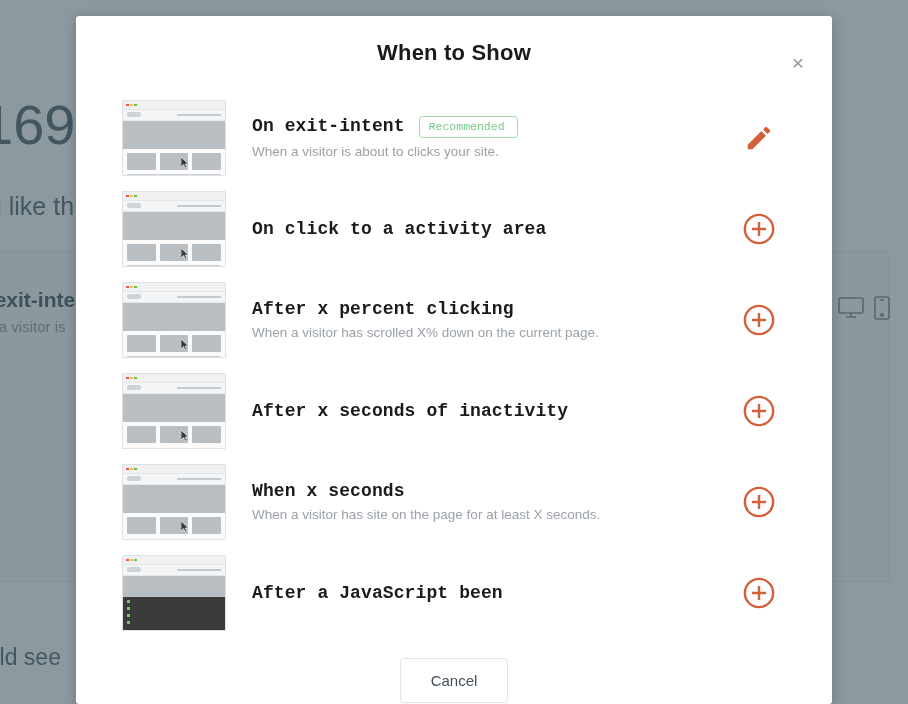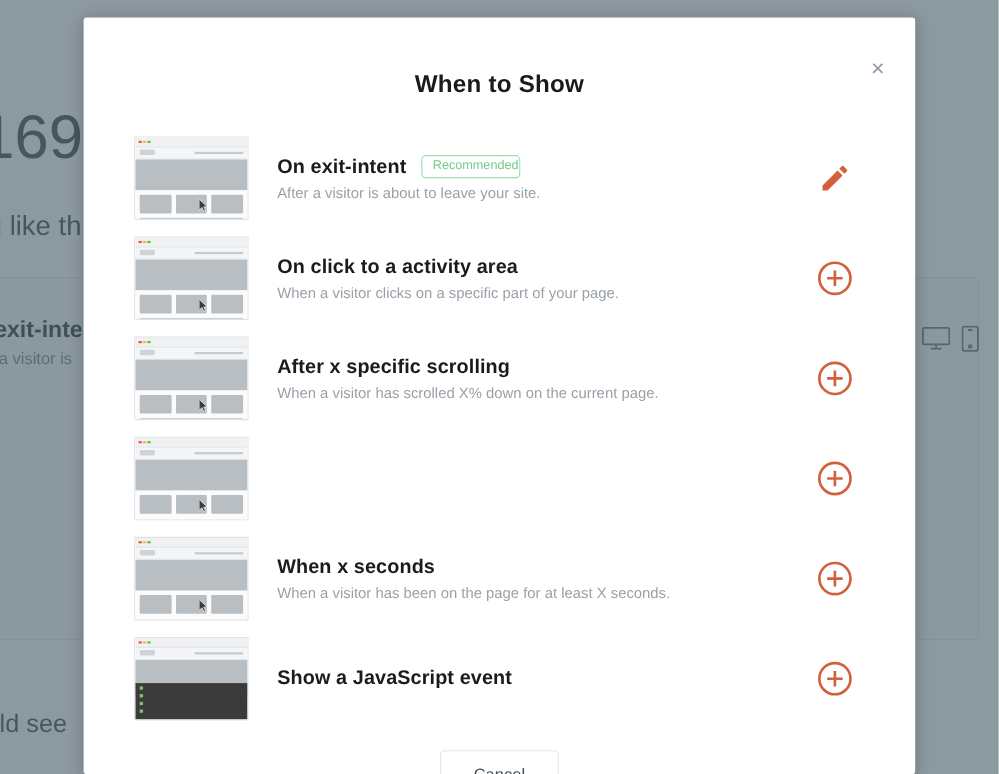--- a/index.html
+++ b/index.html
@@ -101,21 +101,21 @@
     background: #ffffff;
     border-radius: 3px;
     box-shadow: 0 2px 14px rgba(0,0,0,0.22);
     overflow: hidden;
   }
   .modal-title {
     text-align: center;
     font-size: 22px;
     font-weight: bold;
     color: #1a1a1a;
-    padding-top: 48px;
+    padding-top: 24px;
     letter-spacing: 0.2px;
   }
   .close-btn {
     position: absolute;
     right: 16px;
     top: 28px;
     width: 36px;
     height: 36px;
     display: flex;
     align-items: center;
@@ -245,32 +245,33 @@
   }
 
   .opt-text {
     flex: 1 1 auto;
     padding-left: 26px;
   }
   .opt-head {
     display: flex;
     align-items: flex-start;
     gap: 14px;
+    font-family: Liberation Mono, monospace;
   }
   .opt-title {
     font-size: 18px;
     font-weight: bold;
     color: #1b1b1b;
     letter-spacing: 0.1px;
   }
   .badge {
     border: 1px solid #9fdcac;
     color: #76c98a;
     font-size: 11.5px;
-    padding: 3px 1px 4px 9px;
+    padding: 3px 12px 4px 9px;
     border-radius: 4px;
     background: #ffffff;
     white-space: nowrap;
   }
   .opt-desc {
     font-size: 13.5px;
     color: #9aa1a8;
     margin-top: 6px;
   }
   .opt-action {
@@ -364,21 +365,21 @@
         </div>
         <svg class="cursor" viewBox="0 0 9 12">
           <path d="M0 0 L0 10 L2.6 7.6 L4.2 11 L5.8 10.3 L4.2 7 L7.4 7 Z" fill="#3b3b3b" stroke="#ffffff" stroke-width="0.6"></path>
         </svg>
       </div>
       <div class="opt-text">
         <div class="opt-head">
           <div class="opt-title">On exit-intent</div>
           <div class="badge">Recommended</div>
         </div>
-        <div class="opt-desc">After a visitor is about to leave your site.</div>
+        <div class="opt-desc">When a visitor is about to clicks your site.</div>
       </div>
       <div class="opt-action">
         <span>
           <svg width="30" height="30" viewBox="0 0 24 24" fill="#d2603c">
             <path d="M3 17.3 L3 21 L6.7 21 L17.6 10.1 L13.9 6.4 Z M20.7 7 a1 1 0 0 0 0-1.4 l-2.3-2.3 a1 1 0 0 0-1.4 0 L15.2 5.1 L18.9 8.8 Z"></path>
           </svg>
         </span>
       </div>
     </div>
 
@@ -407,21 +408,20 @@
             </div>
         </div>
         <svg class="cursor" viewBox="0 0 9 12">
           <path d="M0 0 L0 10 L2.6 7.6 L4.2 11 L5.8 10.3 L4.2 7 L7.4 7 Z" fill="#3b3b3b" stroke="#ffffff" stroke-width="0.6"></path>
         </svg>
       </div>
       <div class="opt-text">
         <div class="opt-head">
           <div class="opt-title">On click to a activity area</div>
         </div>
-        <div class="opt-desc">When a visitor clicks on a specific part of your page.</div>
       </div>
       <div class="opt-action">
         <span>
           <svg width="34" height="34" viewBox="0 0 24 24" fill="none" stroke="#d2603c" stroke-width="1.7">
             <circle cx="12" cy="12" r="10"></circle>
               <path d="M12 7v10M7 12h10"></path>
           </svg>
         </span>
       </div>
     </div>
@@ -449,21 +449,21 @@
           <div class="lines">
               <span></span>
             </div>
         </div>
         <svg class="cursor" viewBox="0 0 9 12">
           <path d="M0 0 L0 10 L2.6 7.6 L4.2 11 L5.8 10.3 L4.2 7 L7.4 7 Z" fill="#3b3b3b" stroke="#ffffff" stroke-width="0.6"></path>
         </svg>
       </div>
       <div class="opt-text">
         <div class="opt-head">
-          <div class="opt-title">After x specific scrolling</div>
+          <div class="opt-title">After x percent clicking</div>
         </div>
         <div class="opt-desc">When a visitor has scrolled X% down on the current page.</div>
       </div>
       <div class="opt-action">
         <span>
           <svg width="34" height="34" viewBox="0 0 24 24" fill="none" stroke="#d2603c" stroke-width="1.7">
             <circle cx="12" cy="12" r="10"></circle>
               <path d="M12 7v10M7 12h10"></path>
           </svg>
         </span>
@@ -492,20 +492,23 @@
             </div>
           <div class="footer-form">
               <div class="fld"></div>
             </div>
         </div>
         <svg class="cursor" viewBox="0 0 9 12">
           <path d="M0 0 L0 10 L2.6 7.6 L4.2 11 L5.8 10.3 L4.2 7 L7.4 7 Z" fill="#3b3b3b" stroke="#ffffff" stroke-width="0.6"></path>
         </svg>
       </div>
       <div class="opt-text">
+        <div class="opt-head">
+          <div class="opt-title">After x seconds of inactivity</div>
+        </div>
       </div>
       <div class="opt-action">
         <span>
           <svg width="34" height="34" viewBox="0 0 24 24" fill="none" stroke="#d2603c" stroke-width="1.7">
             <circle cx="12" cy="12" r="10"></circle>
               <path d="M12 7v10M7 12h10"></path>
           </svg>
         </span>
       </div>
     </div>
@@ -535,21 +538,21 @@
             </div>
         </div>
         <svg class="cursor" viewBox="0 0 9 12">
           <path d="M0 0 L0 10 L2.6 7.6 L4.2 11 L5.8 10.3 L4.2 7 L7.4 7 Z" fill="#3b3b3b" stroke="#ffffff" stroke-width="0.6"></path>
         </svg>
       </div>
       <div class="opt-text">
         <div class="opt-head">
           <div class="opt-title">When x seconds</div>
         </div>
-        <div class="opt-desc">When a visitor has been on the page for at least X seconds.</div>
+        <div class="opt-desc">When a visitor has site on the page for at least X seconds.</div>
       </div>
       <div class="opt-action">
         <span>
           <svg width="34" height="34" viewBox="0 0 24 24" fill="none" stroke="#d2603c" stroke-width="1.7">
             <circle cx="12" cy="12" r="10"></circle>
               <path d="M12 7v10M7 12h10"></path>
           </svg>
         </span>
       </div>
     </div>
@@ -576,21 +579,21 @@
           </div>
         <div class="console">
           <div class="ln"></div>
             <div class="ln"></div>
             <div class="ln"></div>
             <div class="ln"></div>
         </div>
       </div>
       <div class="opt-text">
         <div class="opt-head">
-          <div class="opt-title">Show a JavaScript event</div>
+          <div class="opt-title">After a JavaScript been</div>
         </div>
       </div>
       <div class="opt-action">
         <span>
           <svg width="34" height="34" viewBox="0 0 24 24" fill="none" stroke="#d2603c" stroke-width="1.7">
             <circle cx="12" cy="12" r="10"></circle>
               <path d="M12 7v10M7 12h10"></path>
           </svg>
         </span>
       </div>

